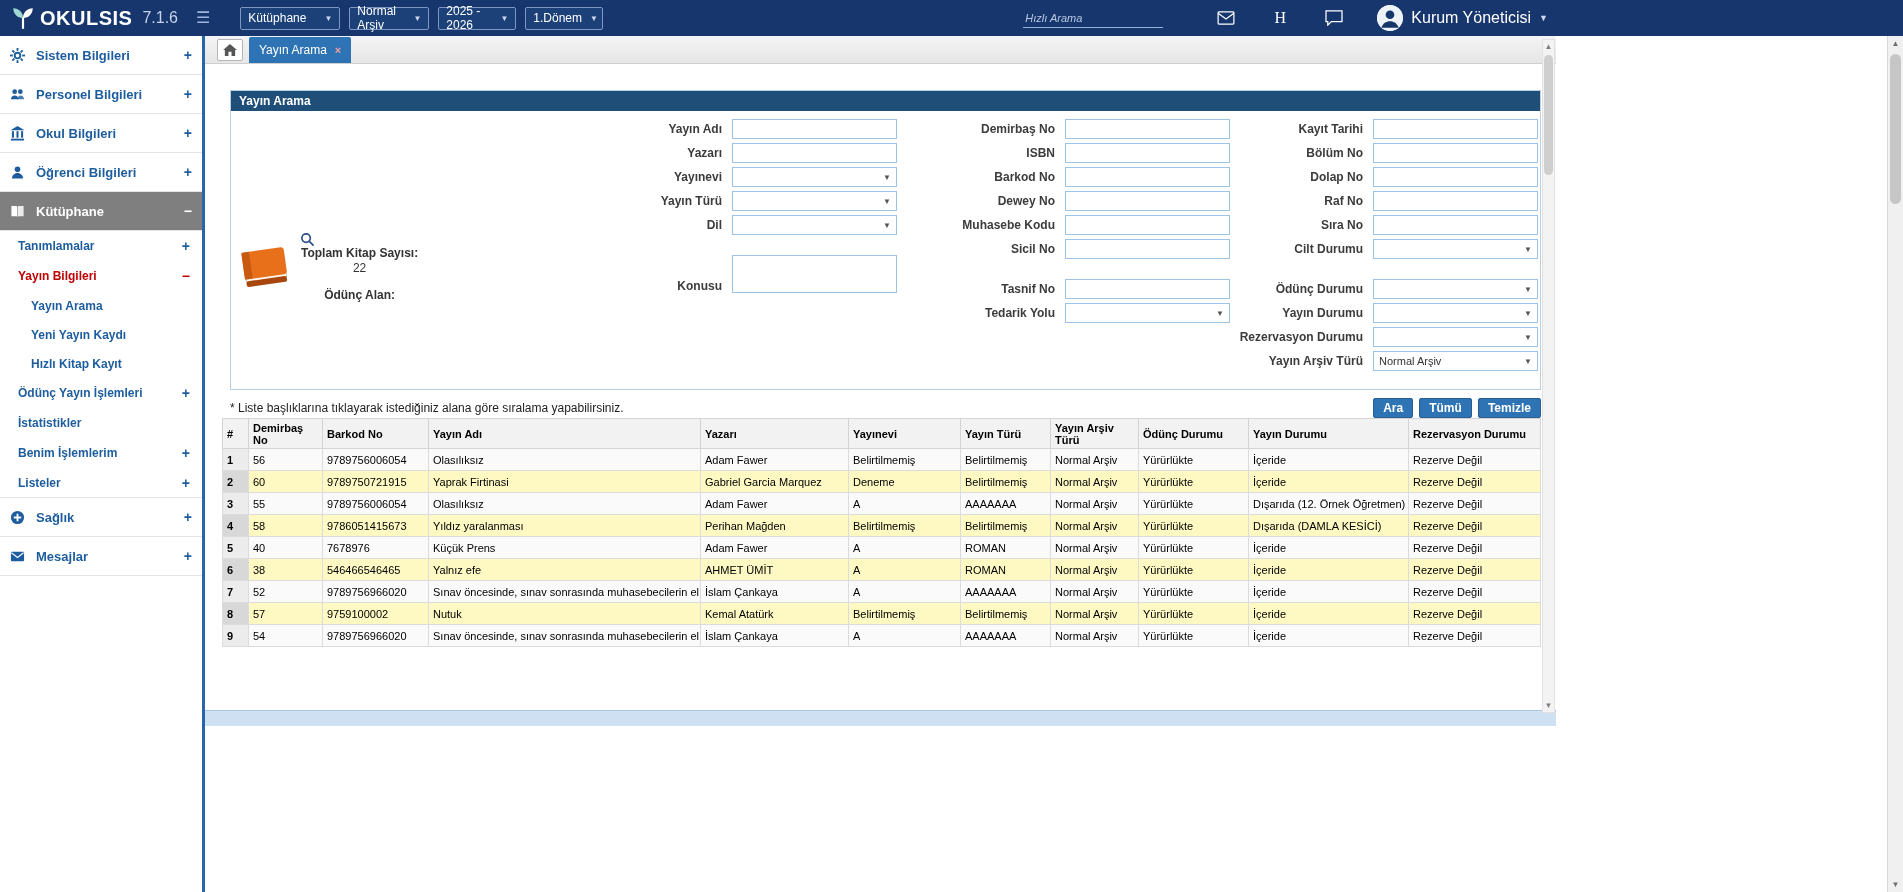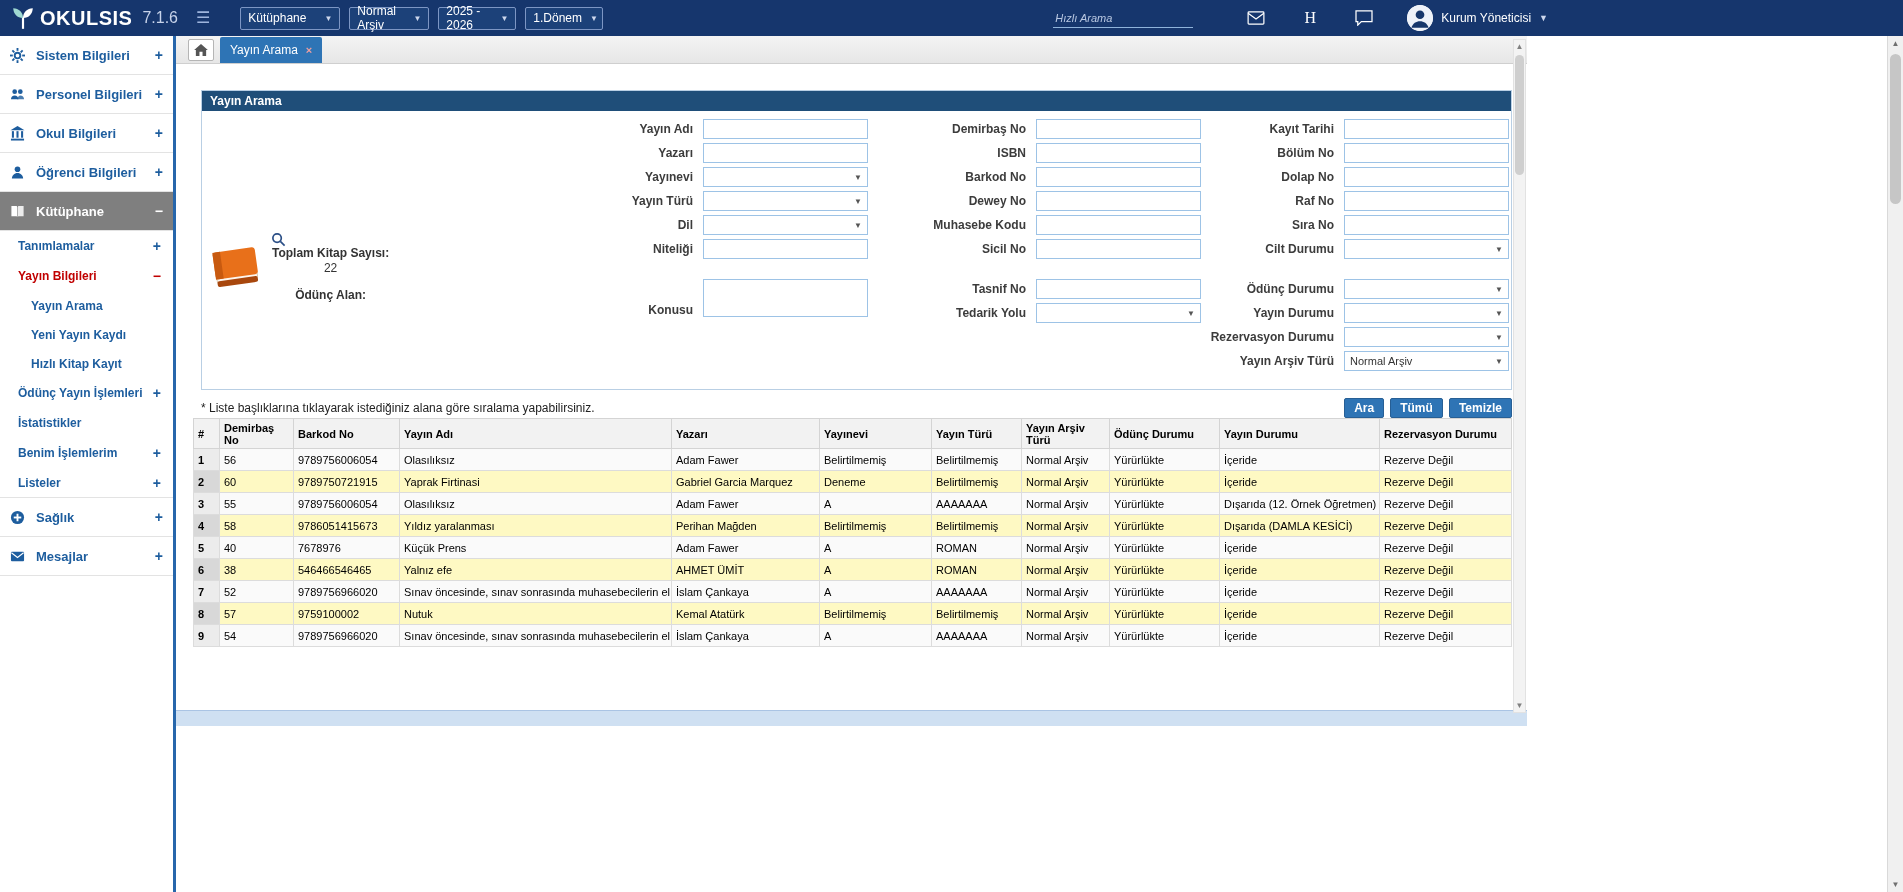--- a/index.html
+++ b/index.html
@@ -17,26 +17,26 @@
 .tb-selects{display:flex;margin-left:30px}
 .tb-select{height:23px;background:#1c4179;border:1px solid #7d96c4;border-radius:2px;color:#fff;font-size:12px;display:flex;align-items:center;justify-content:space-between;padding:0 7px;margin-right:9px;cursor:pointer}
 .tb-select .arr{font-size:8px;color:#cdd7ec;margin-left:8px}
 .w-mod{width:100px}.w-arc{width:80px}.w-yr{width:78px}.w-term{width:78px}
 .quick-search{margin-left:auto;margin-right:52px;width:140px;background:transparent;border:none;border-bottom:1px solid #8fb3da;color:#fff;font-size:11px;font-style:italic;padding:3px 2px;outline:none}
 .quick-search::placeholder{color:#b9c8e2;font-style:italic}
 .tb-ico{width:22px;height:22px;margin-right:32px;display:flex;align-items:center;justify-content:center;cursor:pointer;color:#fff}
 .tb-h{font-family:"Liberation Serif",serif;font-size:16px;color:#fff}
 .user-block{display:flex;align-items:center;gap:8px;margin-right:8px;cursor:pointer}
 .avatar{width:26px;height:26px;border-radius:50%;overflow:hidden;background:#fff;display:flex}
-.user-name{color:#fff;font-size:12px;white-space:nowrap}
+.user-name{color:#fff;font-size:16px;white-space:nowrap}
 .user-caret{color:#cdd7ec;font-size:9px}
 
 
 .layout{display:flex;height:856px}
-.sidebar{width:176px;background:#fff;border-right:3px solid #2766ab;overflow:hidden}
+.sidebar{width:205px;background:#fff;border-right:3px solid #2766ab;overflow:hidden}
 .main{width:1351px;position:relative;display:flex;flex-direction:column;background:#fff}
 .rightpad{flex:1;background:#fff}
 
 
 .sb-item{display:flex;align-items:center;cursor:pointer}
 .lvl1{height:39px;padding:0 10px;border-bottom:1px solid #e3e3e3;color:#1d5d9e;font-weight:bold;font-size:13px}
 .sb-icon{width:18px;height:16px;margin-right:8px;color:#1d5d9e;display:inline-flex;align-items:center}
 .lvl1.selected{background:#7f7f7f;color:#fff}
 .lvl1.selected .sb-icon{color:#fff}
 .sb-toggle{margin-left:auto;font-size:14px;font-weight:bold}
@@ -360,24 +360,20 @@
                       <span class="arr">▼</span>
                     </div>
                   </div>
                   <div class="frm-row">
                     <label>Dil</label>
                     <div class="ctrl sel">
                       <span>&nbsp;</span>
                       <span class="arr">▼</span>
                     </div>
                   </div>
-                  <div class="frm-row">
-                    <label>Niteliği</label>
-                    <input type="text" class="ctrl" style="">
-                  </div>
                   <div class="frm-row gap row-ta">
                     <label>Konusu</label>
                     <textarea class="ctrl" style=""></textarea>
                   </div>
                 </div>
               <div class="fcol fc2">
                   <div class="frm-row">
                     <label>Demirbaş No</label>
                     <input type="text" class="ctrl" style="">
                   </div>

